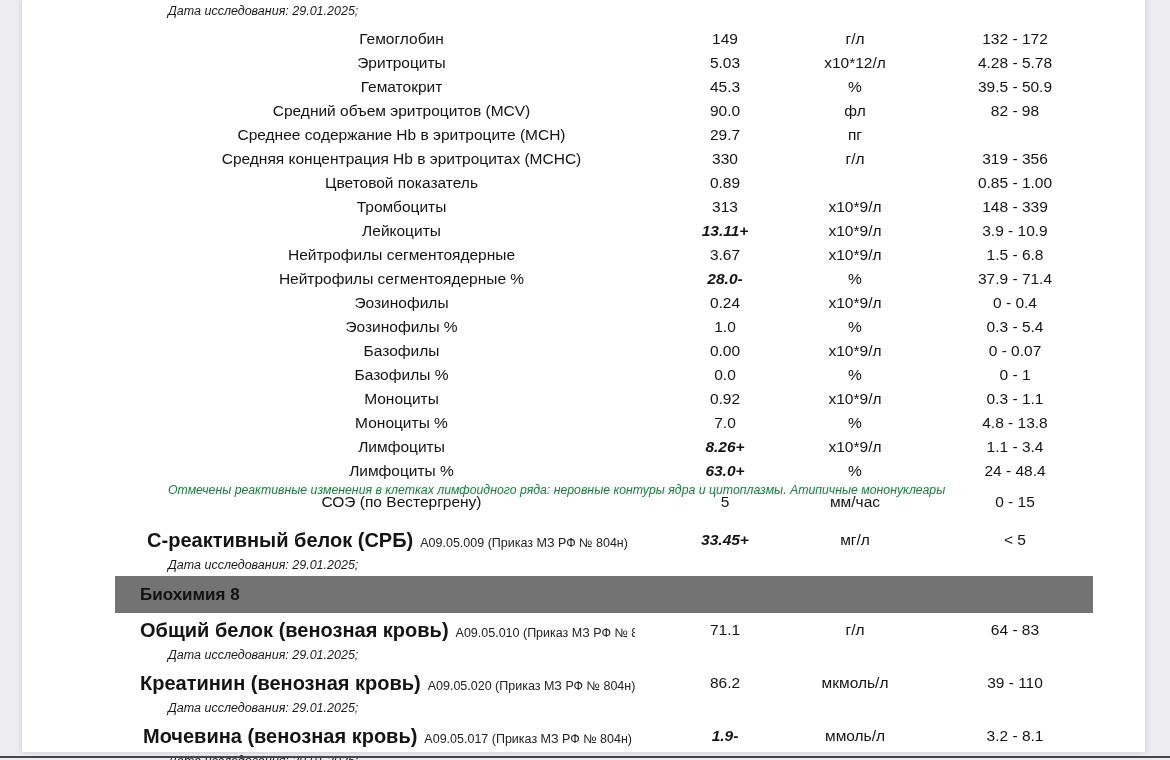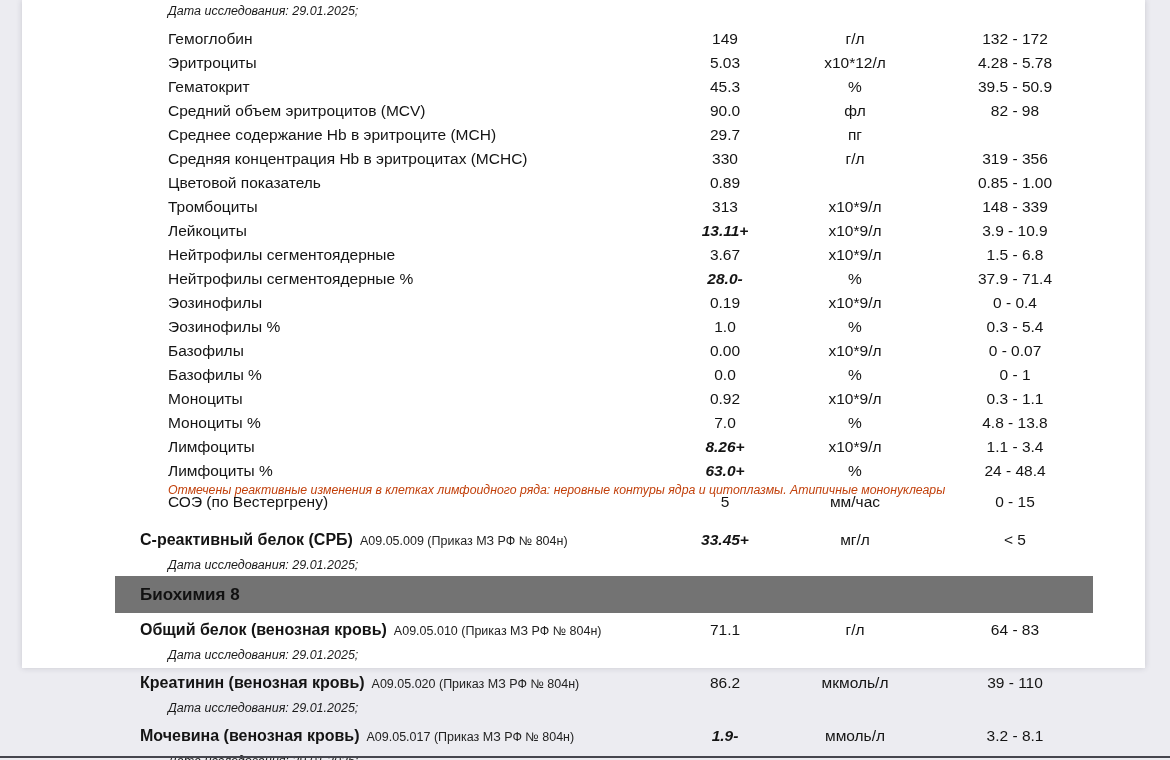--- a/index.html
+++ b/index.html
@@ -7,21 +7,21 @@
   body {
     font-family:"Liberation Sans", sans-serif;
     background:#ececf1;
     position:relative;
     overflow:hidden;
     color:#1b1b1b;
   }
   .paper {
     position:absolute;
     left:22px; top:0;
-    width:1123px; height:668px;
+    width:1123px; height:752px;
     background:#ffffff;
     box-shadow:0 0 6px rgba(40,40,60,0.18);
   }
   .abs { position:absolute; left:0; right:0; }
 
   .date-line {
     font-style:italic;
     font-size:12.5px;
     color:#1a1a1a;
     padding-left:146px;
@@ -30,33 +30,33 @@
   .top-date { position:absolute; top:4px; left:0; right:0; }
 
   .row {
     display:grid;
     grid-template-columns:613px 180px 80px 240px;
     height:24px;
     align-items:center;
     font-size:15.5px;
     color:#141414;
   }
-  .cell.name  { padding-left:146px; white-space:nowrap; overflow:hidden; }
+  .cell.name  { padding-left:146px; white-space:nowrap; overflow:hidden;text-align:center; }
   .cell.value, .cell.unit, .cell.range { text-align:center; white-space:nowrap; }
   .flagged { font-weight:bold; font-style:italic; }
 
   .bold-row { height:26px; }
   .bold-row .cell.name { padding-left:118px; }
-  .bname { font-weight:bold; font-size:16px; }
+  .bname { font-weight:bold; font-size:20px; }
   .code  { font-size:12.5px; color:#222; margin-left:7px; }
 
   .note-line {
     font-style:italic;
     font-size:12.3px;
-    color:#c2410c;
+    color:#15803d;
     padding-left:146px;
     white-space:nowrap;
   }
 
   .section-band {
     position:absolute;
     left:93px;
     width:978px;
     height:37px;
     background:#737373;
@@ -157,21 +157,21 @@
     <div class="cell range">1.5 - 6.8</div>
   </div>
       <div class="row">
     <div class="cell name">Нейтрофилы сегментоядерные %</div>
     <div class="cell value flagged">28.0-</div>
     <div class="cell unit">%</div>
     <div class="cell range">37.9 - 71.4</div>
   </div>
       <div class="row">
     <div class="cell name">Эозинофилы</div>
-    <div class="cell value">0.19</div>
+    <div class="cell value">0.24</div>
     <div class="cell unit">х10*9/л</div>
     <div class="cell range">0 - 0.4</div>
   </div>
       <div class="row">
     <div class="cell name">Эозинофилы %</div>
     <div class="cell value">1.0</div>
     <div class="cell unit">%</div>
     <div class="cell range">0.3 - 5.4</div>
   </div>
       <div class="row">

